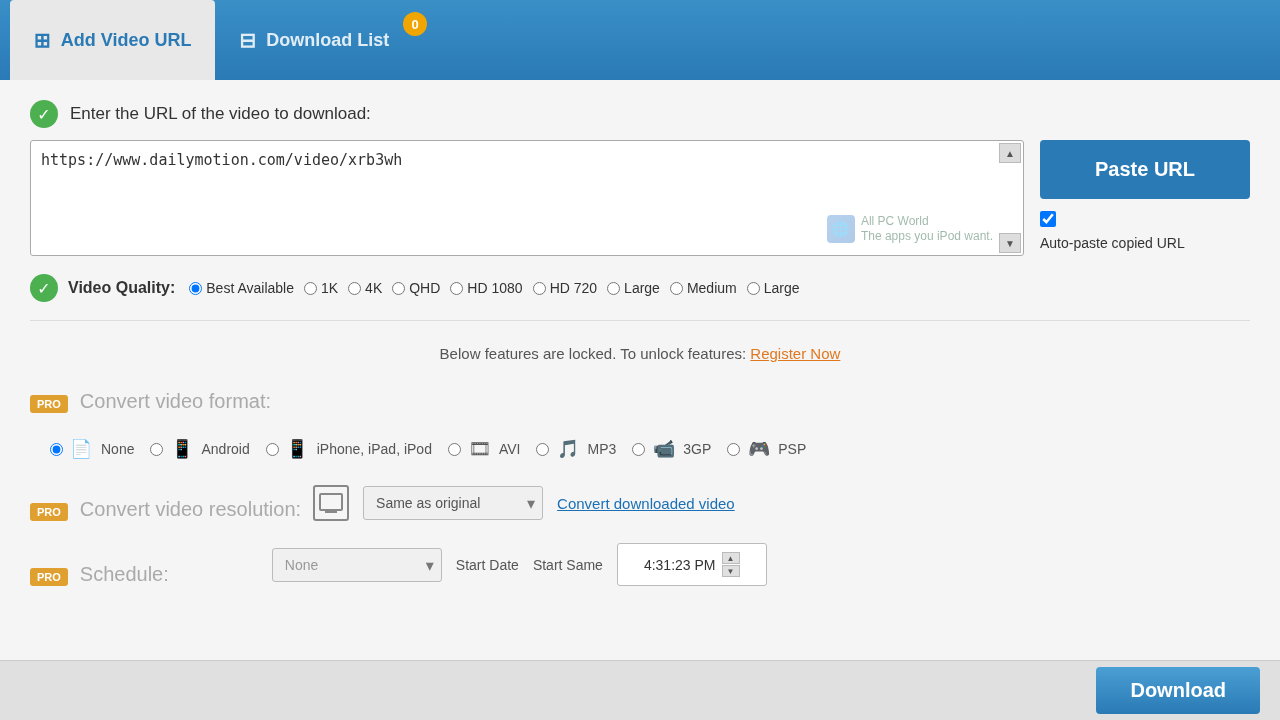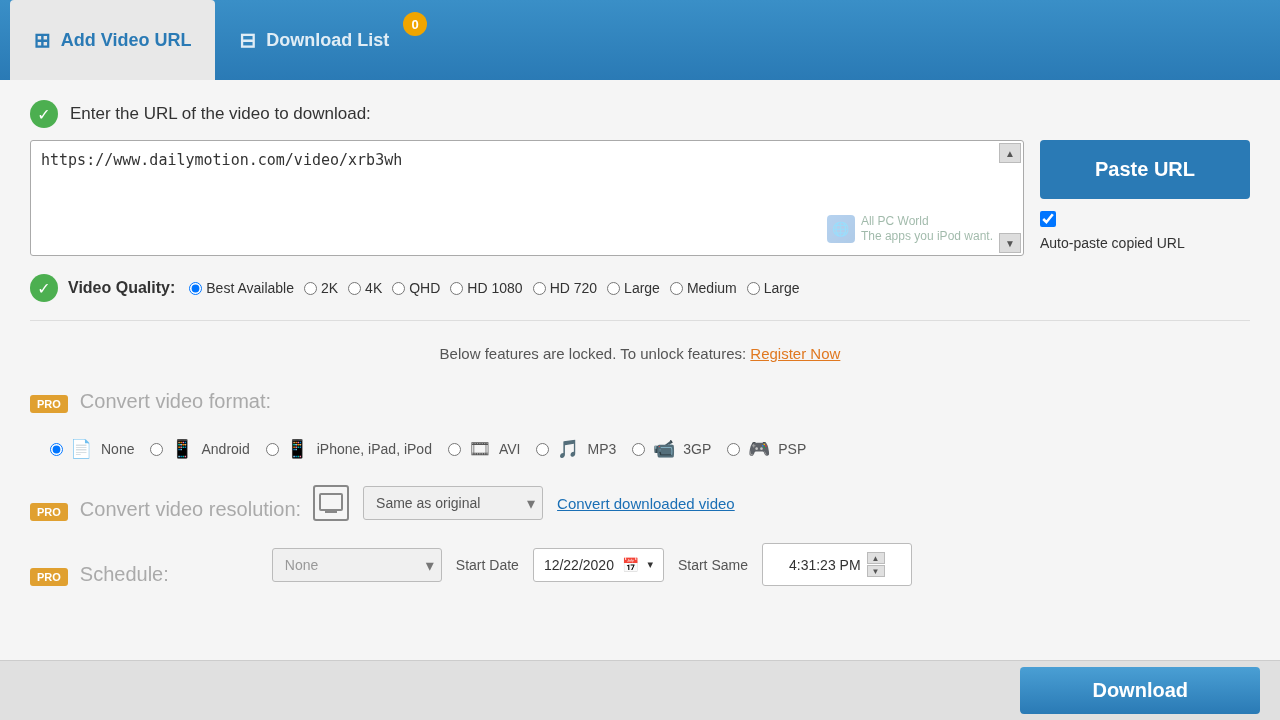--- a/index.html
+++ b/index.html
@@ -399,21 +399,21 @@
       font-size: 8px;
       cursor: pointer;
       color: #555;
     }
 
     .download-btn {
       background: linear-gradient(180deg, #4a9fd4, #2a7ab5);
       color: white;
       border: none;
       border-radius: 4px;
-      padding: 12px 72px;
+      padding: 12px 34px;
       font-size: 20px;
       font-weight: bold;
       cursor: pointer;
     }
 
     .divider-line {
       border: none;
       border-top: 1px solid #ddd;
       margin: 8px 0 16px 0;
     }
@@ -464,21 +464,21 @@
 
   <div class="quality-row">
     <div class="check-icon">✓</div>
     <span class="quality-label">Video Quality:</span>
     <div class="radio-option">
       <input type="radio" name="quality" checked="" style="">
       <span>Best Available</span>
     </div>
     <div class="radio-option">
       <input type="radio" name="quality" style="">
-      <span>2K</span>
+      <span>1K</span>
     </div>
     <div class="radio-option">
       <input type="radio" name="quality" style="">
       <span>4K</span>
     </div>
     <div class="radio-option">
       <input type="radio" name="quality" style="">
       <span>QHD</span>
     </div>
     <div class="radio-option">
@@ -583,25 +583,20 @@
     <div class="schedule-row">
       <div class="select-wrap">
         <select class="schedule-select">
           <option>None</option>
           <option>Once</option>
           <option>Daily</option>
           <option>Weekly</option>
         </select>
       </div>
       <span class="field-label">Start Date</span>
-      <div class="date-field">
-        <span>12/22/2020</span>
-        <span style="cursor:pointer;">📅</span>
-        <span style="cursor:pointer; font-size:11px;">▾</span>
-      </div>
       <span class="field-label">Start Same</span>
       <div class="time-field">
         <span>4:31:23 PM</span>
         <div class="spinner-btns">
           <div class="spinner-btn">▲</div>
           <div class="spinner-btn">▼</div>
         </div>
       </div>
     </div>
   </div>

